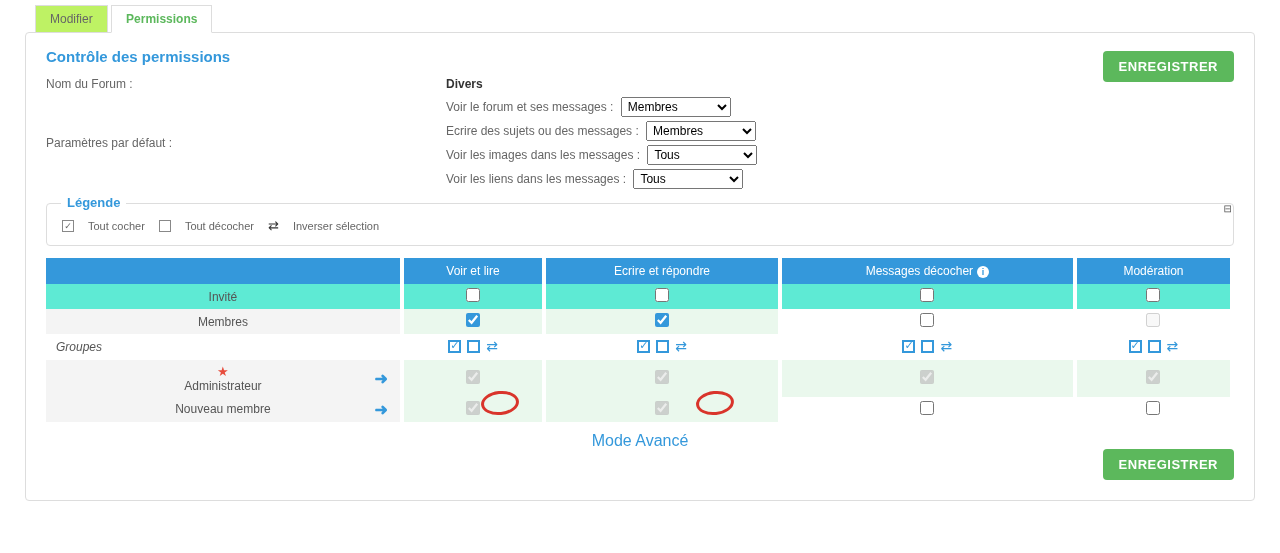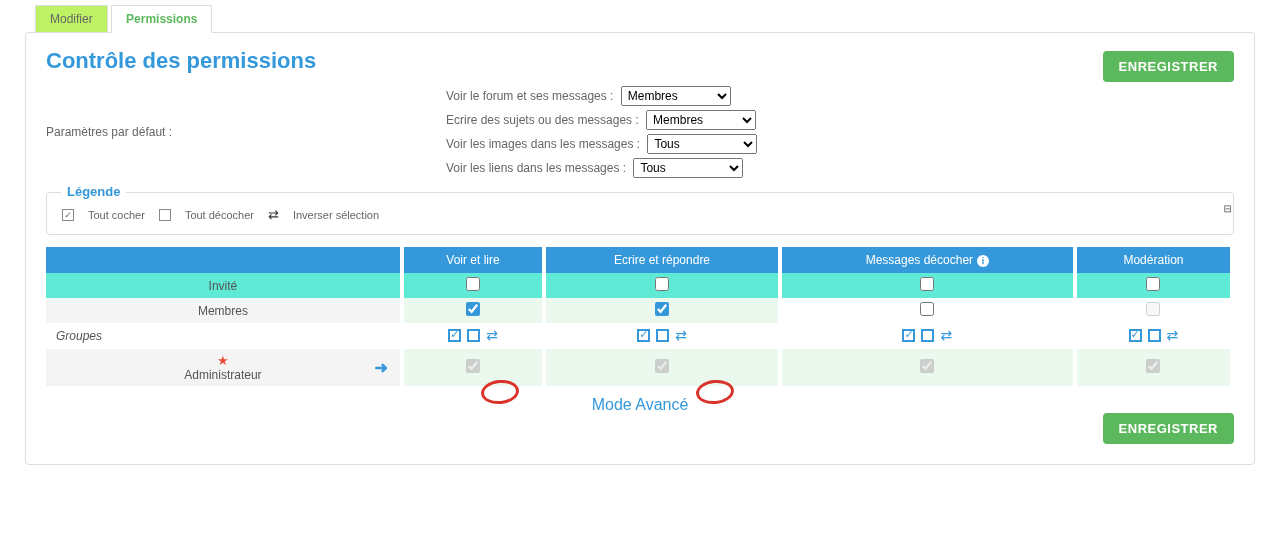--- a/index.html
+++ b/index.html
@@ -2,21 +2,21 @@
 <html><head>
 <meta charset="utf-8">
 <style>
 * { box-sizing: border-box; margin: 0; padding: 0; }
 body { font-family: "Trebuchet MS", Arial, sans-serif; font-size: 12px; color: #555; background: #fff; width: 1280px; }
 .container { padding: 5px 25px 20px 25px; }
 .tabs { margin-left: 10px; }
 .tab { display: inline-block; padding: 6px 14px; font-size: 12px; border: 1px solid #ddd; border-bottom: none; background: #bef264; color: #666; cursor: pointer; }
 .tab.active { background: #fff; color: #5cb85c; font-weight: bold; border-bottom: 1px solid #fff; position: relative; z-index: 2; }
 .panel { border: 1px solid #ddd; border-radius: 4px; padding: 15px 20px 20px 20px; position: relative; margin-top: -1px; }
-.panel-title { color: #3498db; font-size: 22px; font-weight: bold; margin-bottom: 12px; }
+.panel-title { color: #3498db; font-size: 15px; font-weight: bold; margin-bottom: 12px; }
 .btn-save { position: absolute; right: 20px; top: 18px; background: #5cb85c; color: #fff; border: none; border-radius: 4px; padding: 8px 16px; font-weight: bold; font-size: 13px; cursor: pointer; letter-spacing: .5px; }
 .btn-save-bottom { position: absolute; right: 20px; bottom: 20px; background: #5cb85c; color: #fff; border: none; border-radius: 4px; padding: 8px 16px; font-weight: bold; font-size: 13px; cursor: pointer; letter-spacing: .5px; }
 .form-row { display: flex; margin-bottom: 6px; align-items: center; }
 .form-label { flex: 0 0 400px; color: #666; }
 .form-value { color: #333; font-weight: bold; }
 .form-select-label { color: #666; margin-right: 4px; }
 select { font-size: 12px; padding: 1px 2px; width: 110px; }
 .collapse-icon { position: absolute; right: 22px; top: 170px; cursor: pointer; font-size: 10px; }
 .legend-box { border: 1px solid #ddd; border-radius: 4px; margin-top: 14px; padding: 8px 15px 12px 15px; position: relative; }
 .legend-title { color: #3498db; font-weight: bold; font-size: 13px; position: absolute; top: -9px; left: 14px; background: #fff; padding: 0 6px; }
@@ -53,20 +53,24 @@
 <div class="container">
   <div class="tabs">
     <span class="tab">Modifier</span>
     <span class="tab active">Permissions</span>
   </div>
 
   <div class="panel">
     <div class="panel-title">Contrôle des permissions</div>
     <button class="btn-save">ENREGISTRER</button>
 
+    <div class="form-row">
+      <div class="form-label">Nom du Forum :</div>
+      <div class="form-value">Divers</div>
+    </div>
 
     <div class="form-row" style="align-items:center;">
       <div class="form-label">Paramètres par défaut :</div>
       <div>
         <div style="margin-bottom:4px;">
           <span class="form-select-label">Voir le forum et ses messages :</span>
           <select><option>Membres</option></select>
         </div>
         <div style="margin-bottom:4px;">
           <span class="form-select-label">Ecrire des sujets ou des messages :</span>
@@ -154,20 +158,32 @@
                 <span>Administrateur</span>
               </span>
               <span class="arrow-blue right-arrow">➜</span>
             </div>
           </td>
           <td><input type="checkbox" class="locked" checked="" disabled="" style=""></td>
           <td><input type="checkbox" class="locked" checked="" disabled="" style=""></td>
           <td><input type="checkbox" class="locked" checked="" disabled="" style=""></td>
           <td><input type="checkbox" class="locked" checked="" disabled="" style=""></td>
         </tr>
+        <tr>
+          <td class="rowlabel" style="background:#f4f4f4;">
+            <div class="label-flex">
+              <span>Nouveau membre</span>
+              <span class="arrow-blue right-arrow">➜</span>
+            </div>
+          </td>
+          <td style="background:#eaf8ed;"><input type="checkbox" class="locked" checked="" disabled="" style=""></td>
+          <td style="background:#eaf8ed;"><input type="checkbox" class="locked" checked="" disabled="" style=""></td>
+          <td><input type="checkbox" style=""></td>
+          <td><input type="checkbox" style=""></td>
+        </tr>
       </tbody>
     </table>
     <div class="circle-annot" style="left:435px; top:133px;"></div>
     <div class="circle-annot" style="left:650px; top:133px;"></div>
     </div>
 
     <div class="mode-link">Mode Avancé</div>
 
     <button class="btn-save-bottom">ENREGISTRER</button>
     <div style="height:30px;"></div>

